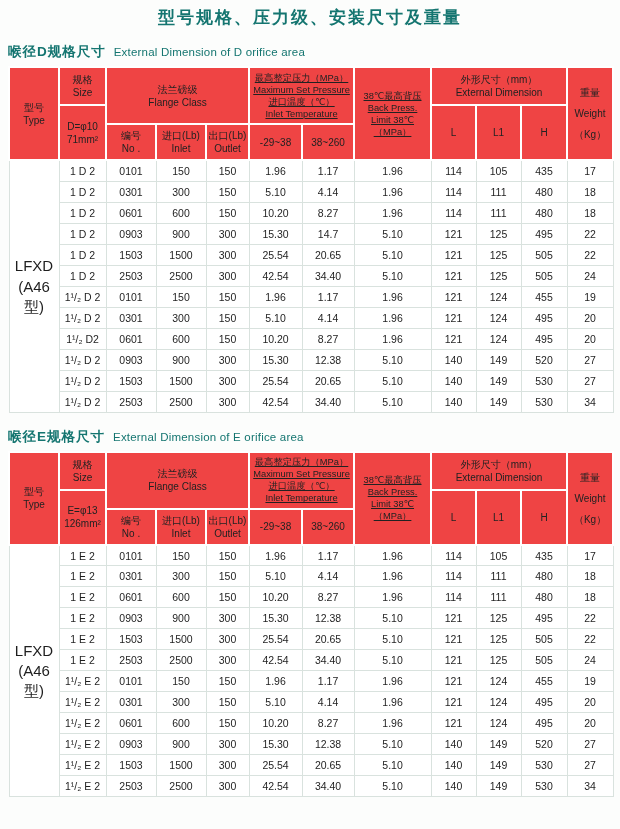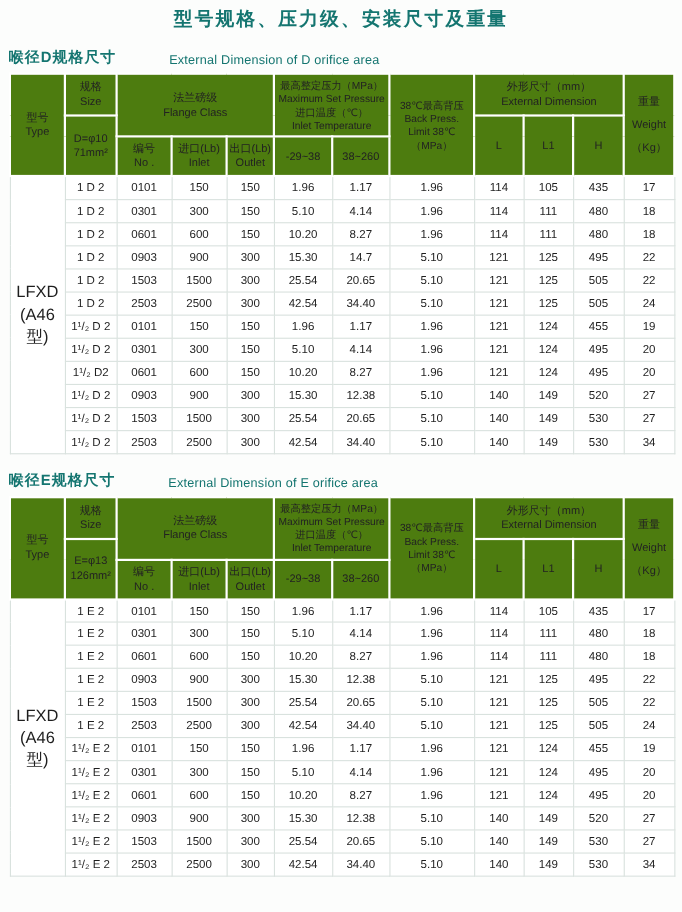--- a/index.html
+++ b/index.html
@@ -8,45 +8,45 @@
     background: #fcfdfc;
     font-family: "Liberation Sans", "DejaVu Sans", sans-serif;
     color: #2a2a2a;
   }
   .page { width: 620px; height: 829px; overflow: hidden; border-radius: 16px; }
 
   .page-title { text-align: center; padding-top: 8px; color: #147570; font-weight: bold; }
   .page-title .zh { font-size: 17px; letter-spacing: 2px; line-height: 1.2; }
   .page-title .en { font-size: 17.5px; letter-spacing: 0.2px; line-height: 1.25; }
 
-  .section-heading { margin: 15px 8px 5px 8px; display: flex; align-items: flex-end; gap: 40px; }
+  .section-heading { margin: 15px 8px 5px 8px; display: flex; align-items: center; }
   .section-heading .zh { color: #147570; font-weight: bold; font-size: 13.5px; letter-spacing: 1px; }
   .section-heading .en { color: #147570; font-weight: normal; font-size: 11.5px; margin-left: 8px; letter-spacing: 0.2px; }
 
   table.spec-table {
     border-collapse: collapse;
     table-layout: fixed;
     width: 604px;
     margin: 0 8px;
   }
   table.spec-table thead th {
-    background: #4d7c0f;
+    background: #ef4444;
     border: 2px solid #ffffff;
     font-weight: normal;
     font-size: 10px;
     line-height: 1.3;
     color: #222;
     text-align: center;
     vertical-align: middle;
     padding: 1px 0;
   }
   table.spec-table thead tr.hr1 { height: 38px; }
   table.spec-table thead tr.hr2 { height: 19px; }
   table.spec-table thead tr.hr3 { height: 36px; }
-  table.spec-table thead th .sm { font-size: 9.3px; }
+  table.spec-table thead th .sm { font-size: 9.3px; text-decoration: underline; }
   table.spec-table thead th .sp { display: block; }
 
   table.spec-table tbody td {
     background: #ffffff;
     border: 1px solid #d9e2de;
     text-align: center;
     vertical-align: middle;
     font-size: 10.5px;
     color: #1e1e1e;
     height: 21px;

